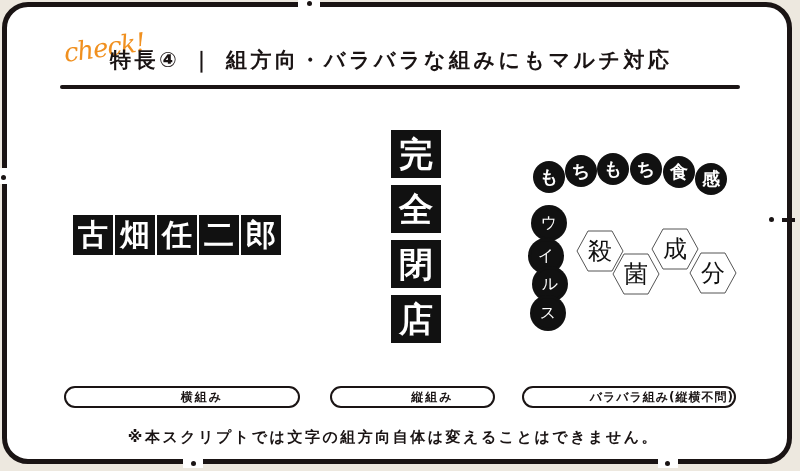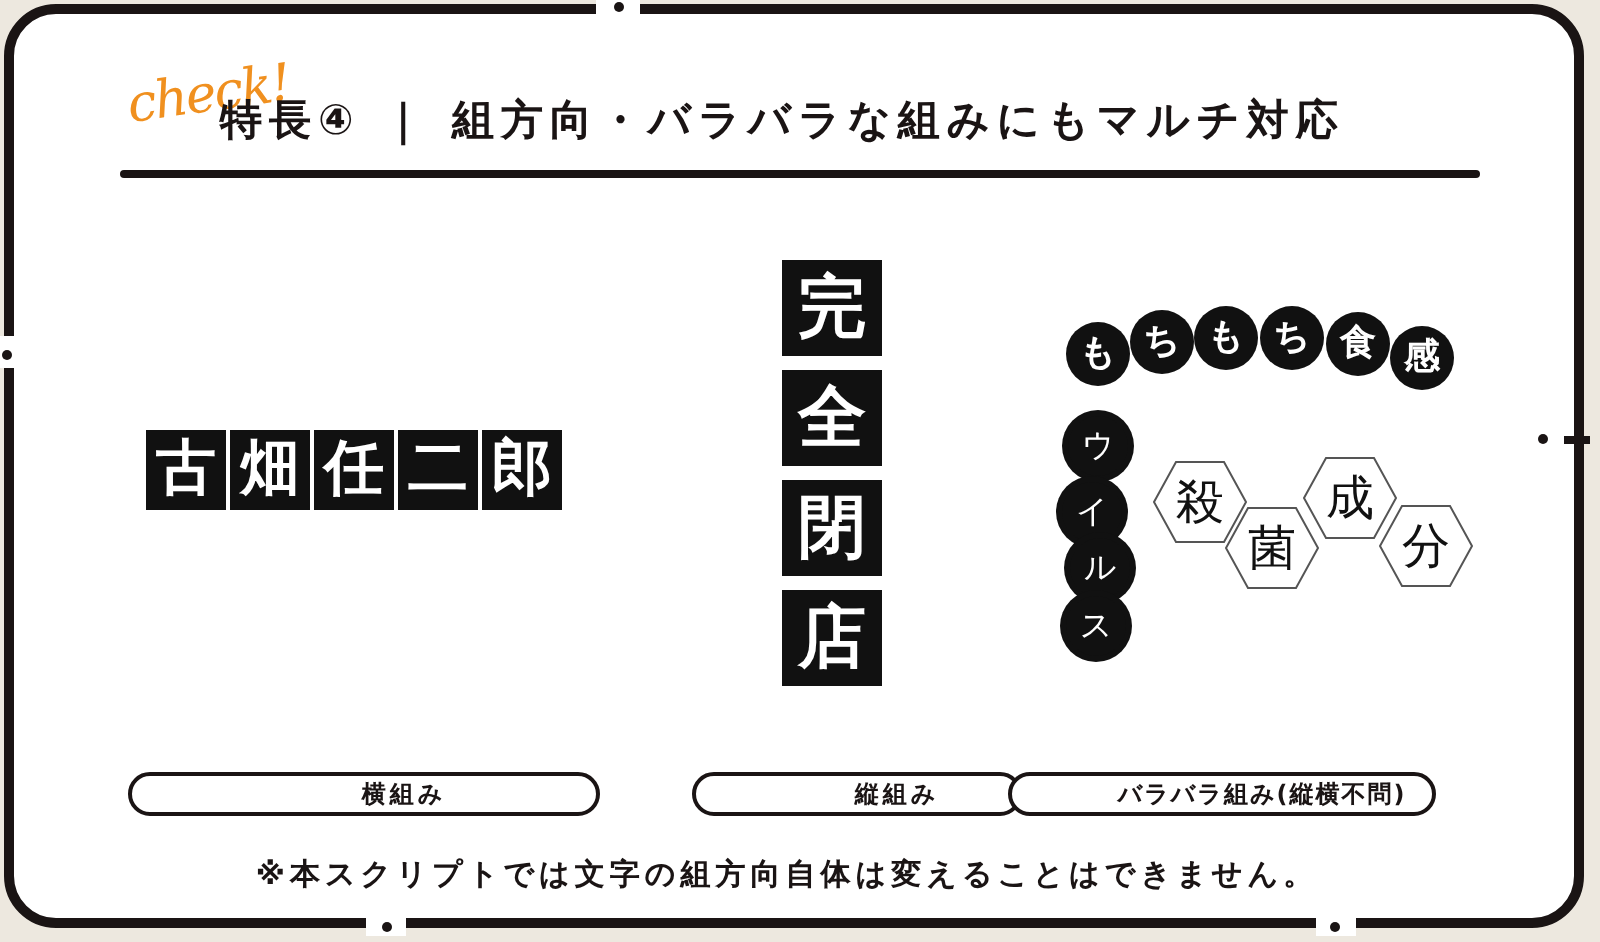--- a/index.html
+++ b/index.html
@@ -146,16 +146,16 @@
   <span>成</span>
 </div>
 <div class="hex" style="left:689px;top:252px;">
   <svg width="48" height="42">
       <polygon points="12,1 36,1 47,21 36,41 12,41 1,21" fill="#fff" stroke="#555" stroke-width="1"></polygon>
     </svg>
   <span>分</span>
 </div>
 
 <div class="pill" style="left:64px;width:236px;">横組み</div>
-<div class="pill" style="left:346px;width:165px;">縦組み</div>
-<div class="pill" style="left:504px;width:214px;letter-spacing:1px;">バラバラ組み(縦横不問)</div>
+<div class="pill" style="left:330px;width:165px;">縦組み</div>
+<div class="pill" style="left:522px;width:214px;letter-spacing:1px;text-align:right;">バラバラ組み(縦横不問)</div>
 
 <div class="note">※本スクリプトでは文字の組方向自体は変えることはできません。</div>
 
 </body></html>

